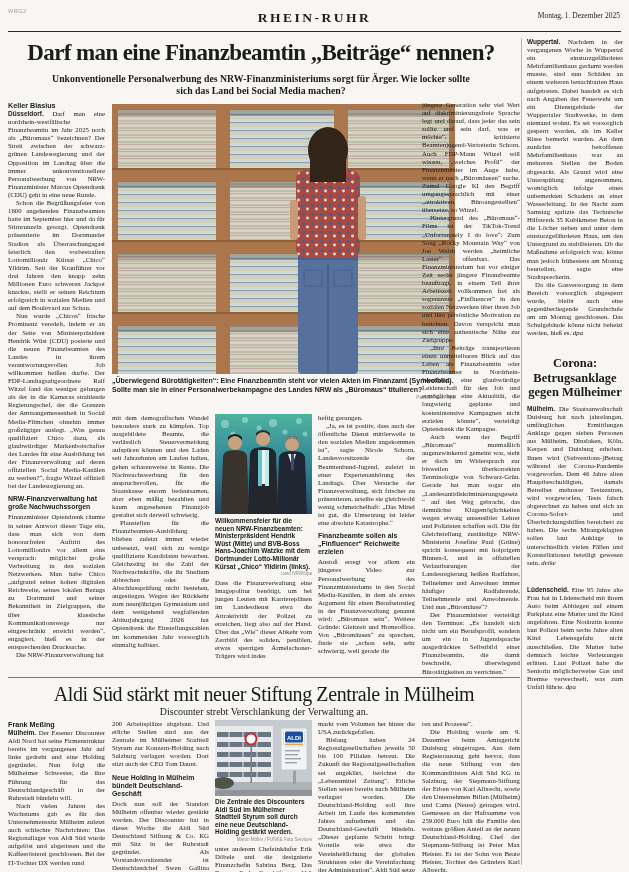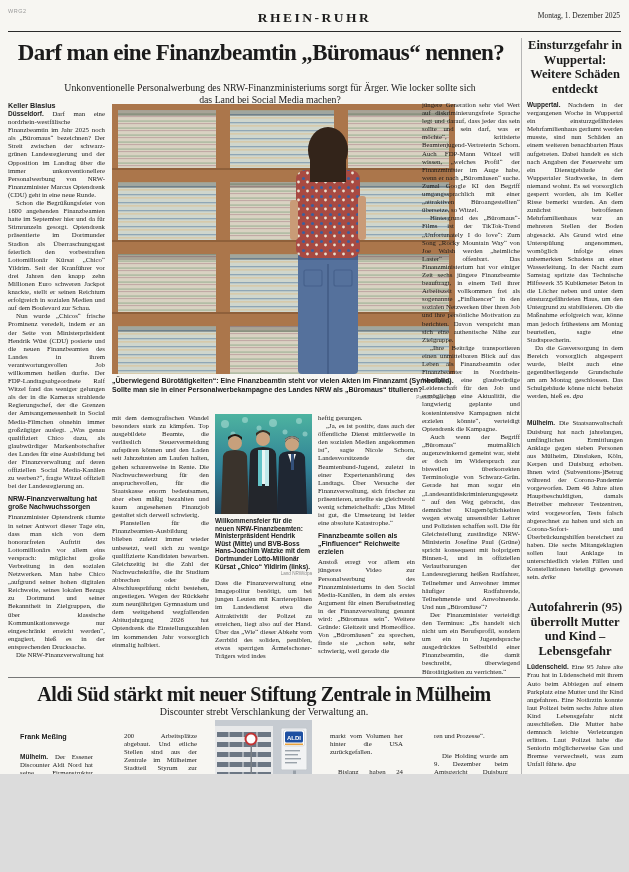--- a/index.html
+++ b/index.html
@@ -1,28 +1,28 @@
 <!DOCTYPE html>
 <html lang="de"><head>
 <meta charset="utf-8">
 <style>
   html,body{margin:0;padding:0;background:#dcdcdc;}
-  #page{position:relative;width:629px;height:774px;background:#f7f6f2;color:#1b1b1b;
+  #page{position:relative;width:629px;height:872px;background:#f7f6f2;color:#1b1b1b;
         font-family:"Liberation Serif",serif;overflow:hidden;margin:0 auto;}
   
   .edition{position:absolute;left:8px;top:8px;font:5.5px "Liberation Sans",sans-serif;color:#9a9a9a;letter-spacing:.5px;}
   .date{position:absolute;right:9px;top:11px;font-size:7.5px;color:#222;}
   .section-title{position:absolute;left:0;right:0;top:10px;text-align:center;font-size:13.5px;
                  letter-spacing:2.5px;font-weight:700;}
   .toprule{position:absolute;left:8px;right:8px;top:31px;border-top:1.2px solid #2a2a2a;}
   
   .main-headline{position:absolute;left:8px;top:39px;width:506px;margin:0;text-align:center;
                  font-size:23px;line-height:27px;font-weight:700;letter-spacing:-.6px;white-space:nowrap;}
-  .main-subhead{position:absolute;left:51px;top:73px;width:420px;margin:9px;text-align:center;
-                font-size:9.8px;line-height:12px;font-weight:400;}
+  .main-subhead{position:absolute;left:51px;top:73px;width:420px;margin:0;text-align:center;
+                font-size:9.8px;line-height:12px;font-weight:700;}
   .col{position:absolute;width:97px;font-size:6.8px;line-height:8.1px;text-align:justify;
        overflow:hidden;hyphens:auto;overflow-wrap:break-word;}
   .col p{margin:0;}
   .para + .para{text-indent:8px;}
   .crosshead{margin:5px 0 2px;font:bold 6.9px/8px "Liberation Sans",sans-serif;text-align:left;}
   .byline{font:bold 7.2px "Liberation Sans",sans-serif;margin:0 0 7px;text-align:left;}
   .lead{font-family:"Liberation Sans",sans-serif;font-weight:bold;font-size:6.5px;}
   .sign{font-style:italic;}
   .col1{left:8px;top:101px;height:574px;}
   .col2{left:112px;top:414px;height:261px;}
@@ -35,47 +35,47 @@
   .cap-main p{margin:0;}
   .credit{ text-align:right;font:4.8px "Liberation Sans",sans-serif;color:#8a8a8a;margin-top:1px;font-weight:normal;}
   .photo-event{width:97px;height:100px;margin:0 0 3px;}
   .cap{font:bold 6.5px/7.6px "Liberation Sans",sans-serif;text-align:left;margin:0;}
   .credit-sm{text-align:right;font:4.6px "Liberation Sans",sans-serif;color:#8a8a8a;margin:1px 0 3px;}
   
   .hdiv{position:absolute;left:8px;top:677px;width:512px;border-top:1px solid #777;}
   .vdiv{position:absolute;left:521px;top:38px;height:827px;border-left:1px solid #b5b5b5;}
   
   .aldi-headline{position:absolute;left:8px;top:683px;width:512px;margin:0;text-align:center;
-                 font-size:20px;line-height:22px;font-weight:700;letter-spacing:-.4px;white-space:nowrap;}
+                 font-size:20px;line-height:22px;font-weight:400;letter-spacing:-.4px;white-space:nowrap;}
   .aldi-subhead{position:absolute;left:8px;top:706px;width:512px;margin:0;text-align:center;
                 font-size:10px;font-weight:400;}
   .acol{position:absolute;top:720px;height:152px;width:97px;font-size:6.8px;line-height:8.1px;
         text-align:justify;overflow:hidden;hyphens:auto;overflow-wrap:break-word;}
-  .acol p{margin:12px;}
+  .acol p{margin:0;}
   .acol1{left:8px;}.acol2{left:112px;}.acol3{left:215px;}.acol4{left:318px;}.acol5{left:422px;width:98px;}
   .photo-aldi{width:97px;height:76px;margin:0 0 2px;}
   
   .sidebar{position:absolute;left:527px;top:38px;width:96px;height:830px;overflow:hidden;}
   .sb-art{margin-bottom:19px;}
   .sb-headline{margin:0 0 5px;text-align:center;font-size:12.5px;line-height:14.5px;font-weight:700;}
   .sb-body{font-size:6.8px;line-height:8.1px;text-align:justify;hyphens:auto;overflow-wrap:break-word;}
   .sb-body p{margin:0;}
 </style>
 </head>
 <body>
 
 <div id="page">
 
   <span class="edition">WRG2</span>
   <div class="section-title">RHEIN-RUHR</div>
   <span class="date">Montag, 1. Dezember 2025</span>
   <div class="toprule"></div>
 
   <article>
-    <h1 class="main-headline">Darf man eine Finanzbeamtin „Büromaus“ nennen?</h1>
+    <h1 class="main-headline">Darf man eine Finanzbeamtin „Beiträge“ nennen?</h1>
     <p class="main-subhead">Unkonventionelle Personalwerbung des NRW-Finanzministeriums sorgt für Ärger. Wie locker sollte sich das Land bei Social Media machen?</p>
 
     <div class="col col1">
         <p class="byline">Keller Blasius</p>
         <p class="para"><strong class="lead">Düsseldorf. </strong>Darf man eine nordrhein-westfälische Finanzbeamtin im Jahr 2025 noch als „Büromaus“ bezeichnen? Der Streit zwischen der schwarz-grünen Landesregierung und der Opposition im Landtag über die immer unkonventionellere Personalwerbung von NRW-Finanzminister Marcus Optendrenk (CDU) geht in eine neue Runde.</p>
         <p class="para">Schon die Begrüßungsfeier von 1600 angehenden Finanzbeamten hatte im September hier und da für Stirnrunzeln gesorgt. Optendrenk präsentierte im Dortmunder Stadion als Überraschungsgast feierlich den vorbestraften Lottomillionär Kürsat „Chico“ Yildrim. Seit der Kranführer vor drei Jahren den knapp zehn Millionen Euro schweren Jackpot knackte, stellt er seinen Reichtum erfolgreich in sozialen Medien und auf dem Boulevard zur Schau.</p>
         <p class="para">Nun wurde „Chicos“ frische Prominenz veredelt, indem er an der Seite von Ministerpräsident Hendrik Wüst (CDU) posierte und die neuen Finanzbeamten des Landes in ihrem verantwortungsvollen Job willkommen heißen durfte. Der FDP-Landtagsabgeordnete Ralf Witzel fand das weniger gelungen als der in die Kameras strahlende Regierungschef, der die Grenzen der Amtsangemessenheit in Social Media-Filmchen ohnehin immer großzügiger auslegt. „Was genau qualifiziert Chico dazu, als glaubwürdiger Markenbotschafter des Landes für eine Ausbildung bei der Finanzverwaltung auf deren offiziellen Social Media-Kanälen zu werben?“, fragte Witzel offiziell bei der Landesregierung an.</p>
         <h4 class="crosshead">NRW-Finanzverwaltung hat große Nachwuchssorgen</h4>
         <p class="para">Finanzminister Optendrenk räumte in seiner Antwort dieser Tage ein, dass man sich von dem honorarfreien Auftritt des Lottomillionärs vor allem eins versprach: möglichst große Verbreitung in den sozialen Netzwerken. Man habe Chico „aufgrund seiner hohen digitalen Reichweite, seines lokalen Bezugs zu Dortmund und seiner Bekanntheit in Zielgruppen, die über klassische Kommunikationswege nur eingeschränkt erreicht werden“, engagiert, hieß es in der entsprechenden Drucksache.</p>
         <p class="para">Die NRW-Finanzverwaltung hat</p>
@@ -290,32 +290,31 @@
         <p class="para">Bislang haben 24 Regionalgesellschaften jeweils 50 bis 100 Filialen betreut. Die Zukunft der Regionalgesellschaften sei ungeklärt, berichtet die „Lebensmittel Zeitung“. Etliche Stellen seien bereits nach Mülheim verlagert worden. Die Deutschland-Holding soll ihre Arbeit im Laufe des kommenden Jahres aufnehmen und das Deutschland-Geschäft bündeln. „Dieser geplante Schritt bringt Vorteile wie etwa die Vereinheitlichung der globalen Strukturen oder die Vereinfachung der Administration“. Aldi Süd setze seit jeher auf „schlanke Struktu-</p>
       </div>
     <div class="acol acol5">
         <p class="para">ren und Prozesse“.</p>
         <p class="para">Die Holding wurde am 9. Dezember beim Amtsgericht Duisburg eingetragen. Aus dem Registerauszug geht hervor, dass die neue Stiftung von den Kommanditisten Aldi Süd KG in Salzburg, der Siepmann-Stiftung der Erben von Karl Albrecht, sowie den Unternehmen Billen (Mülheim) und Cama (Neuss) getragen wird. Gemessen an der Haftsumme von 259.000 Euro hält die Familie den weitaus größten Anteil an der neuen Deutschland-Holding. Chef der Siepmann-Stiftung ist Peter Max Heister. Er ist der Sohn von Beate Heister, Tochter des Gründers Karl Albrecht.</p>
       </div>
   </article>
 
   <aside class="sidebar">
     <section class="sb-art">
-      <h3 class="sb-headline">Einsturzgefahr in Wuppertal: Weitere Schäden entdeckt</h3>
       <div class="sb-body">
           <p class="para"><strong class="lead">Wuppertal. </strong>Nachdem in der vergangenen Woche in Wuppertal ein einsturzgefährdetes Mehrfamilienhaus geräumt werden musste, sind nun Schäden an einem weiteren benachbarten Haus aufgetreten. Dabei handelt es sich nach Angaben der Feuerwehr um ein Dienstgebäude der Wuppertaler Stadtwerke, in dem niemand wohnt. Es sei vorsorglich gesperrt worden, als im Keller Risse bemerkt wurden. An dem zunächst betroffenen Mehrfamilienhaus war an mehreren Stellen der Boden abgesackt. Als Grund wird eine Unterspülung angenommen, womöglich infolge eines unbemerkten Schadens an einer Wasserleitung. In der Nacht zum Samstag spritzte das Technische Hilfswerk 35 Kubikmeter Beton in die Löcher neben und unter dem einsturzgefährdeten Haus, um den Untergrund zu stabilisieren. Ob die Maßnahme erfolgreich war, könne man jedoch frühestens am Montag beurteilen, sagte eine Stadtsprecherin.</p>
           <p class="para">Da die Gasversorgung in dem Bereich vorsorglich abgesperrt wurde, bleibt auch eine gegenüberliegende Grundschule am am Montag geschlossen. Das Schulgebäude könne nicht beheizt werden, hieß es.<em class="sign"> dpa</em></p>
         </div>
     </section>
     <section class="sb-art">
+      <h3 class="sb-headline">Corona: Betrugsanklage gegen Mülheimer</h3>
       <div class="sb-body">
           <p class="para"><strong class="lead">Mülheim. </strong>Die Staatsanwaltschaft Duisburg hat nach jahrelangen, umfänglichen Ermittlungen Anklage gegen sieben Personen aus Mülheim, Dinslaken, Köln, Kerpen und Duisburg erhoben. Ihnen wird (Subventions-)Betrug während der Corona-Pandemie vorgeworfen. Dem 46 Jahre alten Hauptbeschuldigten, damals Betreiber mehrerer Testzentren, wird vorgeworfen, Tests falsch abgerechnet zu haben und sich an Corona-Sofort- und Überbrückungshilfen bereichert zu haben. Die sechs Mitangeklagten sollen laut Anklage in unterschiedlich vielen Fällen und Konstellationen beteiligt gewesen sein.<em class="sign"> deike</em></p>
         </div>
     </section>
     <section class="sb-art">
-      <h3 class="sb-headline">Autofahrerin (95) überrollt Mutter und Kind – Lebensgefahr</h3>
       <div class="sb-body">
           <p class="para"><strong class="lead">Lüdenscheid. </strong>Eine 95 Jahre alte Frau hat in Lüdenscheid mit ihrem Auto beim Abbiegen auf einem Parkplatz eine Mutter und ihr Kind angefahren. Eine Notärztin konnte laut Polizei beim sechs Jahre alten Kind Lebensgefahr nicht ausschließen. Die Mutter habe demnach leichte Verletzungen erlitten. Laut Polizei habe die Seniorin möglicherweise Gas und Bremse verwechselt, was zum Unfall führte.<em class="sign"> dpa</em></p>
         </div>
     </section>
   </aside>
 
 </div>
 
 </body></html>

